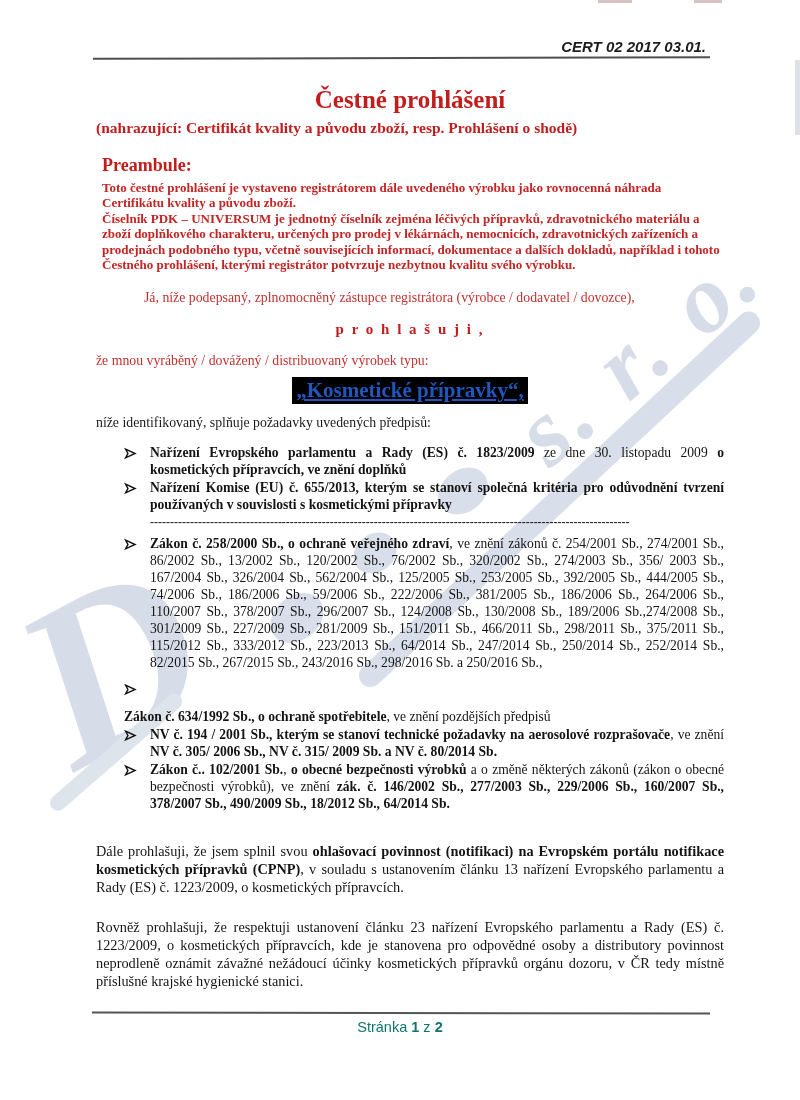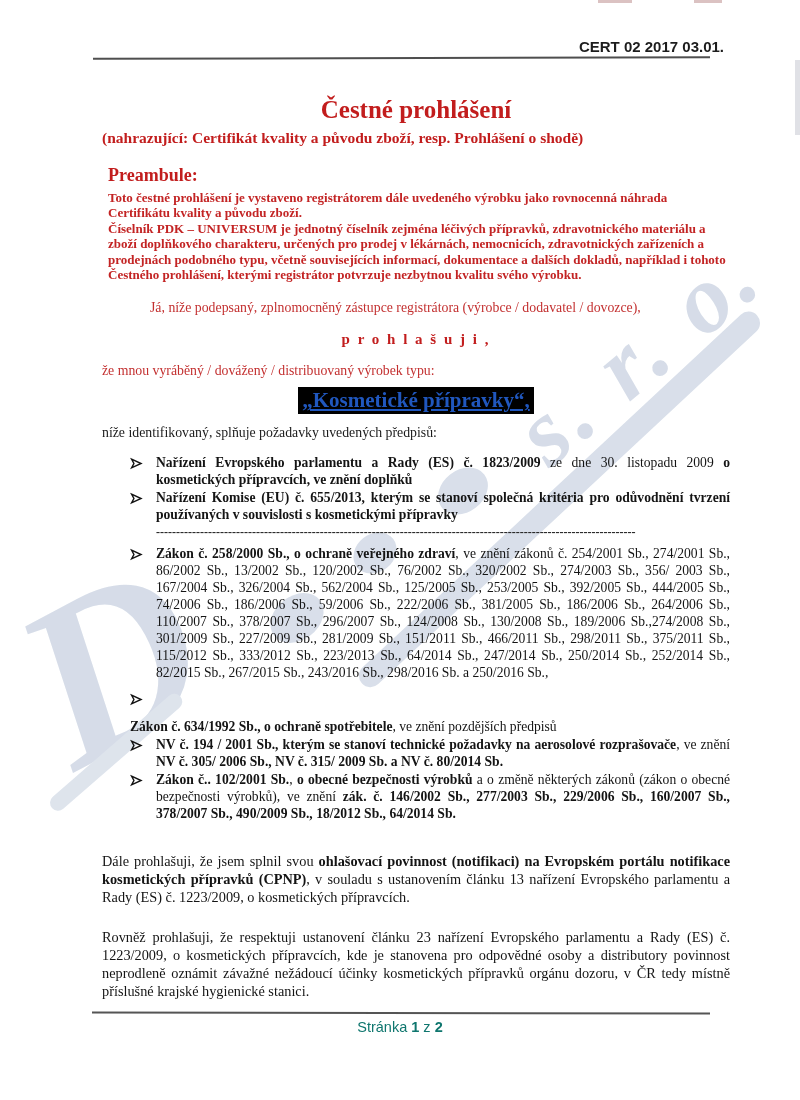--- a/index.html
+++ b/index.html
@@ -31,27 +31,27 @@
   .wm-blob.b1{left:268px;top:596px;width:58px;height:44px;transform:rotate(-38deg);}
   .wm-blob.b2{left:352px;top:534px;width:46px;height:38px;transform:rotate(-38deg);}
   .wm-blob.b3{left:436px;top:470px;width:54px;height:42px;transform:rotate(-38deg);}
   
   .scan-dash{position:absolute;top:0;height:3px;background:rgba(175,120,120,.45);}
   .scan-dash.d1{left:598px;width:34px;}
   .scan-dash.d2{left:694px;width:28px;}
   .edge-smudge{position:absolute;right:0;top:60px;width:5px;height:75px;background:rgba(165,170,182,.35);}
   
   .doc-code{
-    position:absolute;top:38px;right:76px;z-index:2;
-    font-family:"Liberation Sans", sans-serif;font-weight:700;
+    position:absolute;top:38px;right:94px;z-index:2;
+    font-family:"Liberation Sans", sans-serif;font-style:italic;font-weight:700;
     font-size:15px;color:#1d1d1d;margin-left:36px;
   }
   .header-rule{position:absolute;top:57px;left:93px;width:617px;height:2px;background:#4f4f4f;transform:rotate(-.15deg);z-index:2;}
   
-  .content{position:absolute;left:102px;top:82px;width:628px;z-index:1;margin-top:10px;}
+  .content{position:absolute;left:96px;top:82px;width:628px;z-index:1;}
   .doc-title{margin-top:4px;text-align:center;font-size:25px;font-weight:700;color:#c21d1d;}
   .doc-subtitle{margin-top:5px;text-align:left;font-size:15.5px;font-weight:700;color:#c21d1d;}
   .preamble-heading{margin:18px 0 4px 6px;font-size:18px;font-weight:700;color:#c21d1d;}
   .preamble-para{margin:0 0 0 6px;font-size:13px;line-height:15.4px;font-weight:700;color:#c32424;text-align:left;}
   .decl-intro{margin:18px 0 0 48px;font-size:13.8px;color:#c33030;}
   .decl-verb{margin-top:15px;text-align:center;font-size:15px;font-weight:700;letter-spacing:2px;color:#c21d1d;}
   .product-intro{margin-top:15px;font-size:13.8px;color:#c33030;}
   .product-line{margin-top:8px;text-align:center;}
   .product-type{
     display:inline-block;padding:1px 4px;background:#000000;

